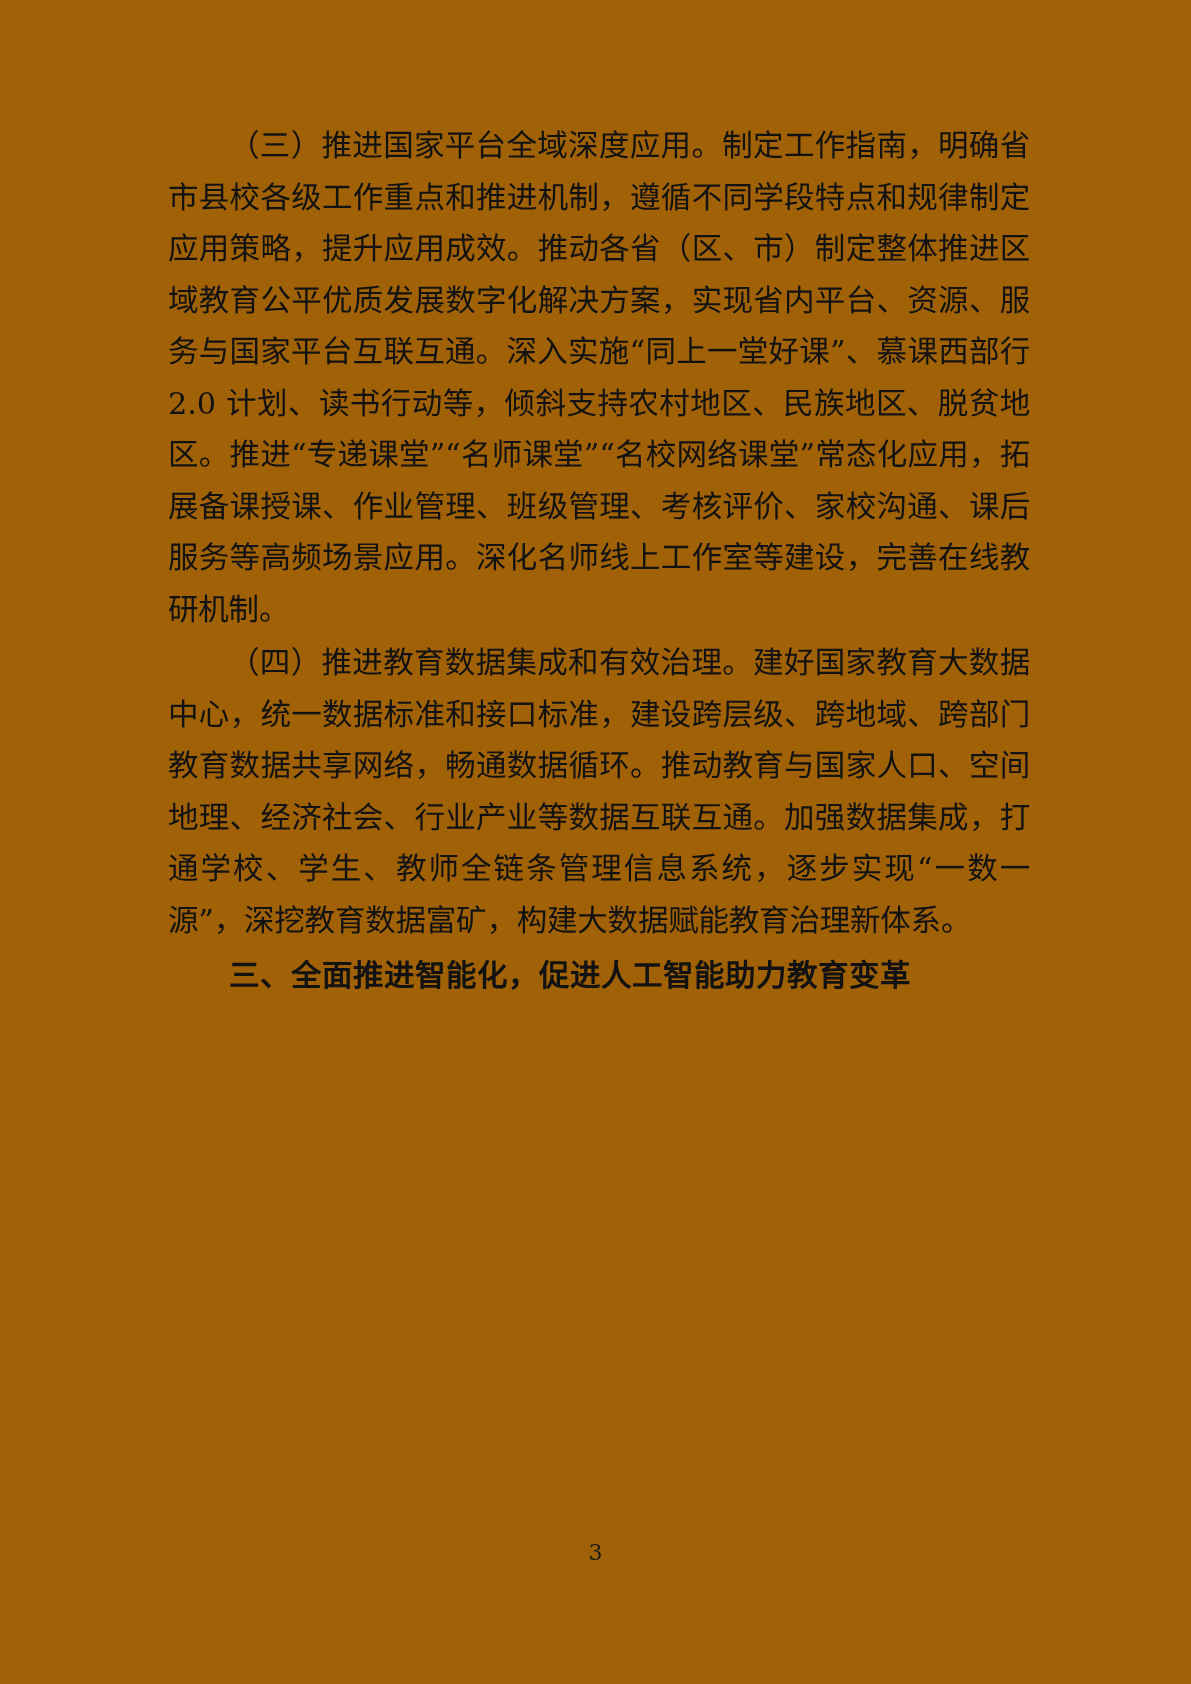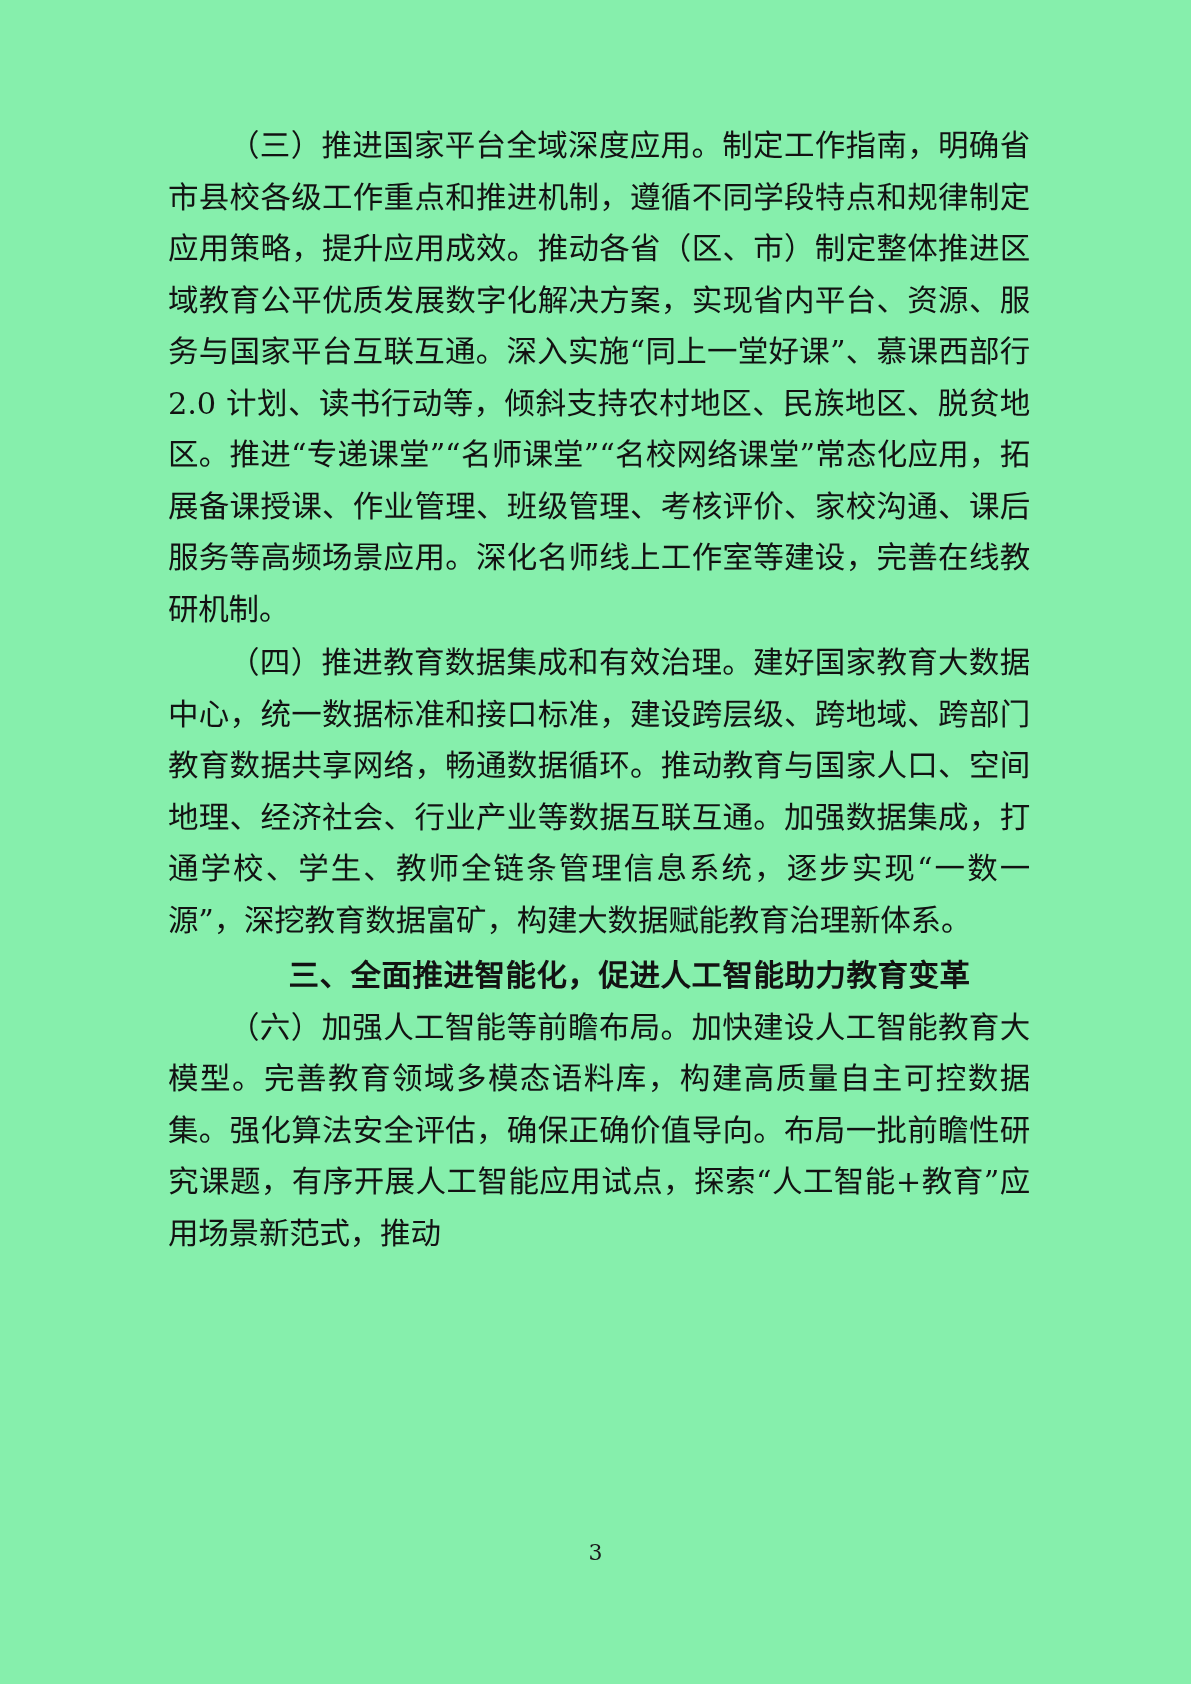--- a/index.html
+++ b/index.html
@@ -6,21 +6,21 @@
   html, body {
     margin: 0;
     padding: 0;
     background: #ffffff;
   }
   .page {
     position: relative;
     width: 1191px;
     height: 1684px;
     margin: 0 auto;
-    background: #86efac;
+    background: #a16207;
     overflow: hidden;
     font-family: "DejaVu Serif", "Liberation Serif", serif;
     color: #121212;
   }
   .content {
     position: absolute;
     left: 168px;
     top: 120px;
     width: 862px;
   }
@@ -38,21 +38,20 @@
     letter-spacing: -0.2px;
   }
   .heading {
     font-size: 30.5px;
     line-height: 51.5px;
     font-weight: bold;
     text-indent: 61px;
     margin: 4px 0 0 0;
     font-family: "DejaVu Sans", "Liberation Sans", sans-serif;
     letter-spacing: 0.5px;
-    text-align: center;
   }
   .page-number {
     position: absolute;
     left: 0;
     right: 0;
     top: 1540px;
     text-align: center;
     font-size: 22px;
     font-family: "DejaVu Serif", "Liberation Serif", serif;
     color: #1a1a1a;
@@ -65,19 +64,18 @@
 
   <div class="content">
 
     <p class="para tight">（三）推进国家平台全域深度应用。制定工作指南，明确省市县校各级工作重点和推进机制，遵循不同学段特点和规律制定应用策略，提升应用成效。推动各省（区、市）制定整体推进区域教育公平优质发展数字化解决方案，实现省内平台、资源、服务与国家平台互联互通。深入实施“同上一堂好课”、慕课西部行 2.0 计划、读书行动等，倾斜支持农村地区、民族地区、脱贫地区。推进“专递课堂”“名师课堂”“名校网络课堂”常态化应用，拓展备课授课、作业管理、班级管理、考核评价、家校沟通、课后服务等高频场景应用。深化名师线上工作室等建设，完善在线教研机制。</p>
 
     <p class="para tight">（四）推进教育数据集成和有效治理。建好国家教育大数据中心，统一数据标准和接口标准，建设跨层级、跨地域、跨部门教育数据共享网络，畅通数据循环。推动教育与国家人口、空间地理、经济社会、行业产业等数据互联互通。加强数据集成，打通学校、学生、教师全链条管理信息系统，逐步实现“一数一源”，深挖教育数据富矿，构建大数据赋能教育治理新体系。</p>
 
 
     <p class="heading">三、全面推进智能化，促进人工智能助力教育变革</p>
 
-    <p class="para tight">（六）加强人工智能等前瞻布局。加快建设人工智能教育大模型。完善教育领域多模态语料库，构建高质量自主可控数据集。强化算法安全评估，确保正确价值导向。布局一批前瞻性研究课题，有序开展人工智能应用试点，探索“人工智能+教育”应用场景新范式，推动</p>
 
   </div>
 
   <div class="page-number">3</div>
 
 </div>
 
 </body></html>

